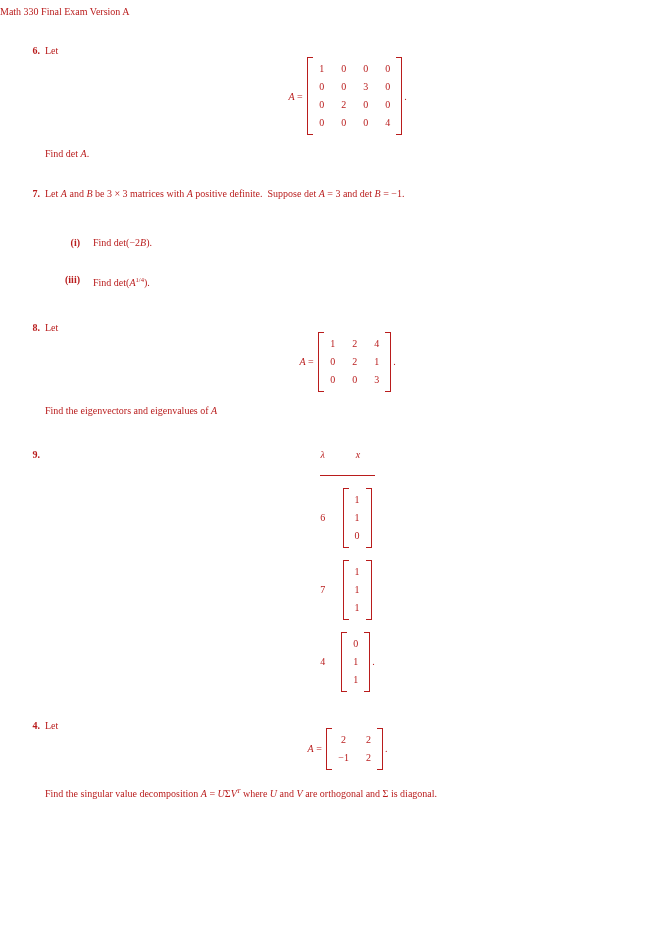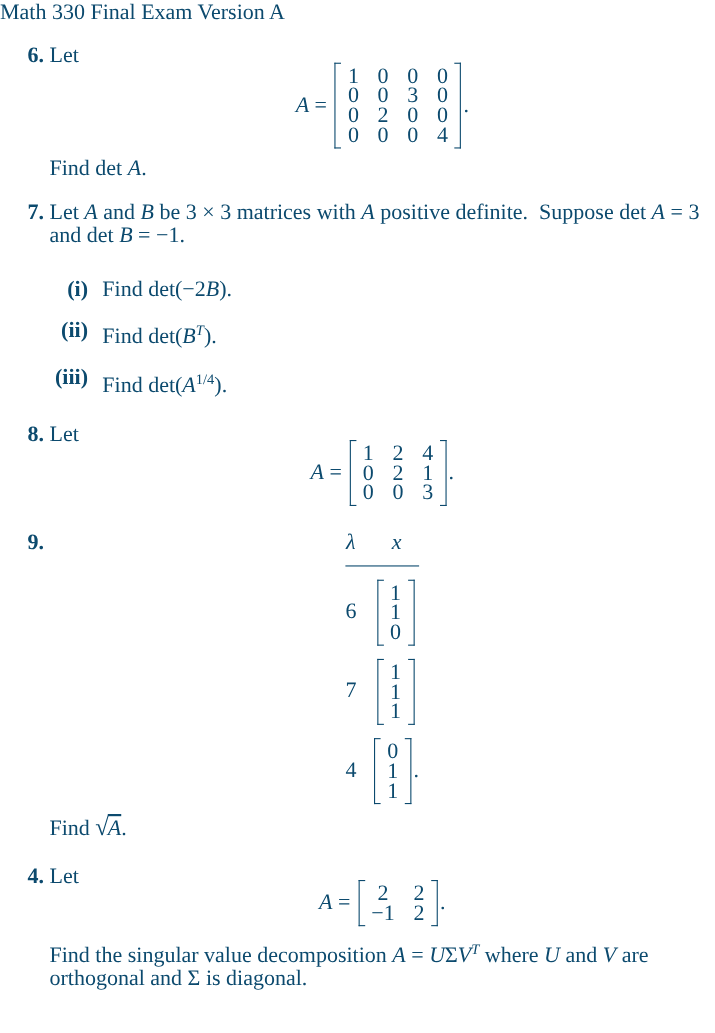--- a/index.html
+++ b/index.html
@@ -2,23 +2,23 @@
 <html><head>
 <meta charset="utf-8">
 <style>
   * { box-sizing: border-box; }
   html, body { margin: 0; padding: 0; background: #ffffff; }
   .page {
     position: relative;
     width: 650px; height: 939px;
     overflow: hidden;
     background: #ffffff;
-    color: #0c4a6e;
+    color: #b91c1c;
     font-family: "Liberation Serif", "DejaVu Serif", serif;
-    font-size: 20px;
+    font-size: 10px;
     line-height: 21px;
     padding-top: 1px;
   }
   .title { margin: 0; }
   .problem { position: relative; padding-left: 45px; }
   .pnum {
     position: absolute; left: 0; top: 0;
     width: 40px; text-align: right;
     font-weight: 700;
   }
@@ -122,24 +122,20 @@
   </section>
 
   <section class="problem m-p7">
     <span class="pnum">7.</span>
     <div class="ptext"><span class="seg">Let </span><span class="seg i">A</span><span class="seg"> and </span><span class="seg i">B</span><span class="seg"> be 3 × 3 matrices with </span><span class="seg i">A</span><span class="seg"> positive definite.  Suppose det </span><span class="seg i">A</span><span class="seg"> = 3 and det </span><span class="seg i">B</span><span class="seg"> = −1.</span></div>
     <div class="subitem m-i1">
       <span class="ilabel">(i)</span>
       <span><span class="seg">Find det(−2</span><span class="seg i">B</span><span class="seg">).</span></span>
     </div>
     <div class="subitem">
-      <span class="ilabel">(ii)</span>
-      <span><span class="seg">Find det(</span><span class="seg i">B</span><span class="seg i sup">T</span><span class="seg">).</span></span>
-    </div>
-    <div class="subitem">
       <span class="ilabel">(iii)</span>
       <span><span class="seg">Find det(</span><span class="seg i">A</span><span class="seg sup">1/4</span><span class="seg">).</span></span>
     </div>
   </section>
 
   <section class="problem m-p8">
     <span class="pnum">8.</span>
     <div class="ptext">Let</div>
     <div class="displayeq m-eq8">
       <span class="eq-lhs"><span class="seg i">A</span><span class="seg"> = </span></span>
@@ -153,20 +149,21 @@
             <span class="mcell">2</span>
             <span class="mcell">1</span>
             <span class="mcell">0</span>
             <span class="mcell">0</span>
             <span class="mcell">3</span>
           </span>
           <span class="br brr"></span>
         </span>
       <span class="trail">.</span>
     </div>
+    <div class="ptext m-find8"><span class="seg">Find the eigenvectors and eigenvalues of </span><span class="seg i">A</span></div>
   </section>
 
   <section class="problem m-p9">
     <span class="pnum">9.</span>
     <div class="eqcenter m-tbl">
       <div class="eigtable">
         <span class="ehead seg i">λ</span>
         <span class="ehead seg i">x</span>
         <span class="erule"></span>
         <span>6</span>
@@ -203,21 +200,20 @@
                 <span class="mcell">0</span>
                 <span class="mcell">1</span>
                 <span class="mcell">1</span>
               </span>
               <span class="br brr"></span>
             </span>
           <span class="trail">.</span>
         </span>
       </div>
     </div>
-    <div class="ptext m-find9"><span class="seg">Find </span><span class="seg rad">√</span><span class="seg i ov">A</span><span class="seg">.</span></div>
   </section>
 
   <section class="problem m-p10">
     <span class="pnum">4.</span>
     <div class="ptext">Let</div>
     <div class="displayeq m-eq10">
       <span class="eq-lhs"><span class="seg i">A</span><span class="seg"> = </span></span>
       <span class="matrix">
           <span class="br brl"></span>
           <span class="mbody" style="grid-template-columns: repeat(2, auto);">

